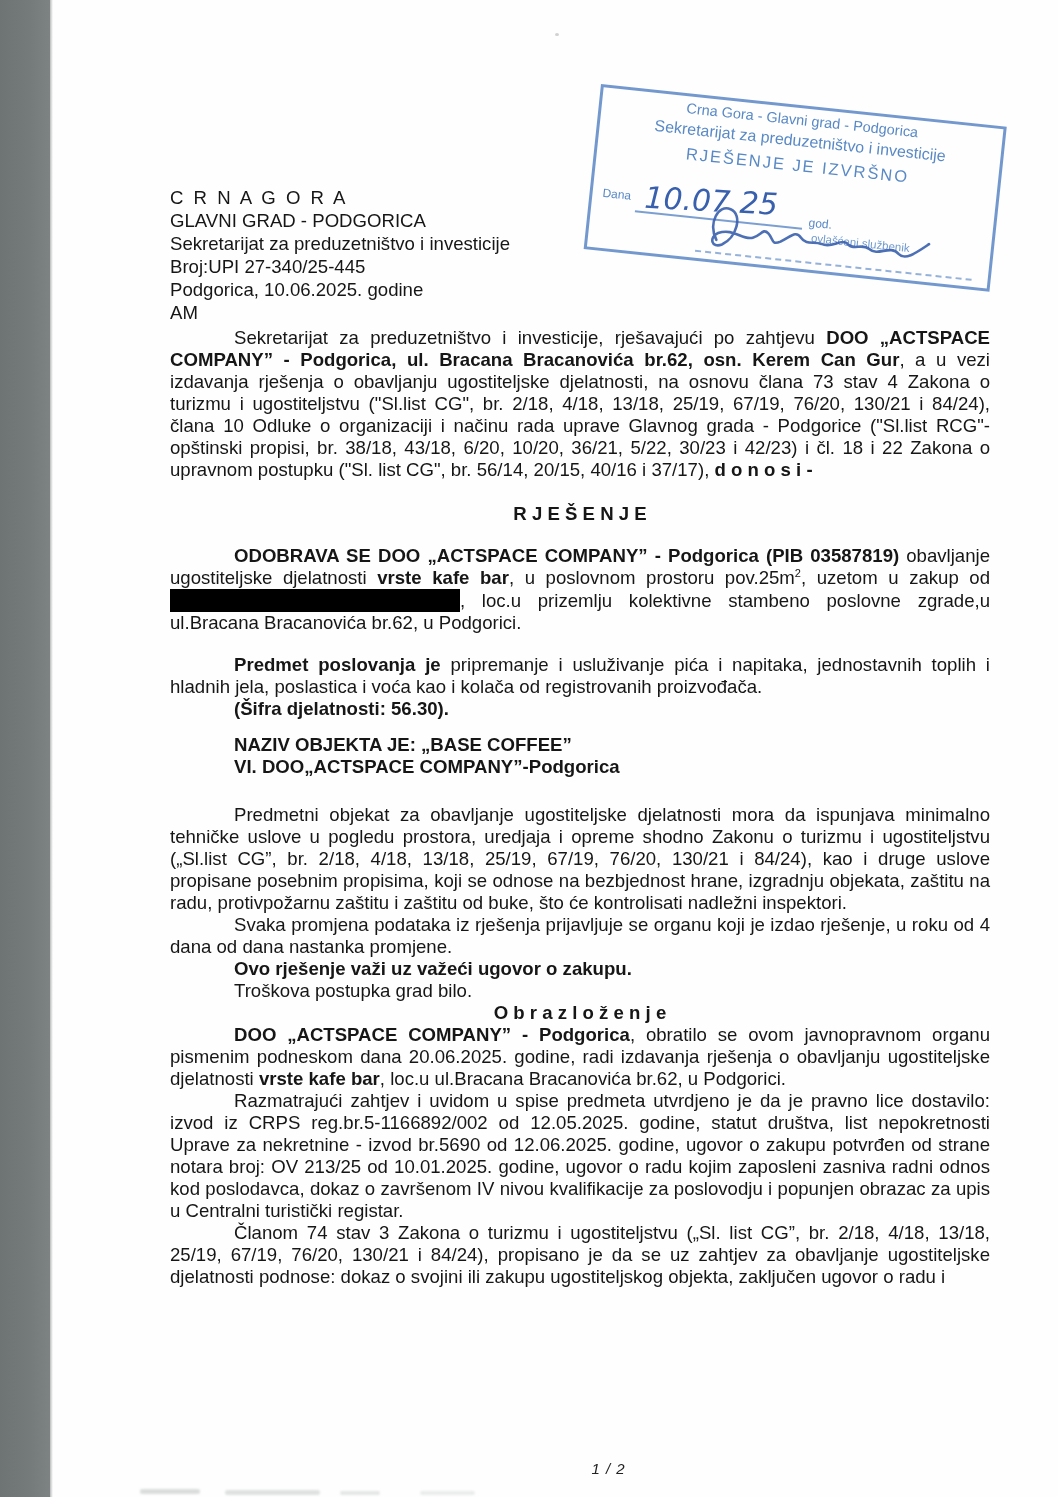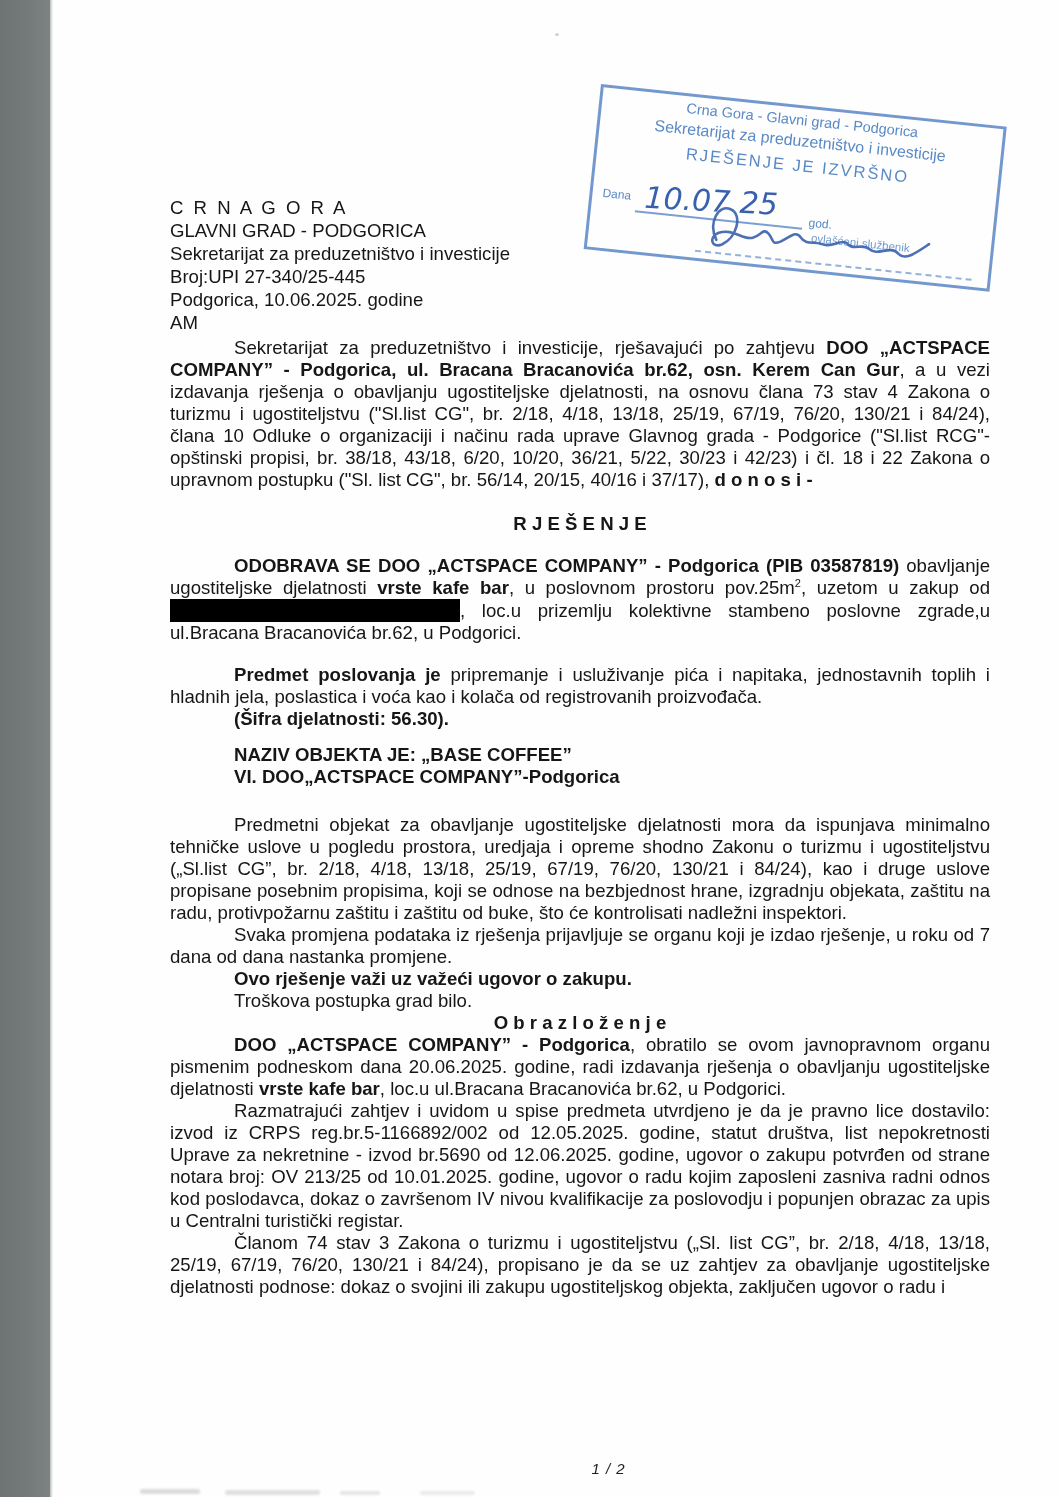--- a/index.html
+++ b/index.html
@@ -15,21 +15,21 @@
     background:linear-gradient(90deg,#6e7374 0%,#757a7b 60%,#7d8283 100%);
   }
   .scan-strip-edge{
     position:absolute;left:50px;top:0;width:3px;height:1497px;
     background:linear-gradient(90deg,#b9bcbc,#ffffff);
   }
   .page{
     position:absolute;left:53px;top:0;width:1005px;height:1497px;background:#fefefe;
   }
   .content{
-    position:absolute;left:117px;top:196px;width:820px;
+    position:absolute;left:117px;top:186px;width:820px;
     font-size:18.6px;line-height:22px;
   }
   .hdr p{margin:0;line-height:23px;}
   .hdr .spread{letter-spacing:2.5px;}
   .docbody{margin-top:3px;}
   .para{margin:0;text-align:justify;text-indent:64px;}
   .para.center{text-align:center;text-indent:0;}
   .para .b{font-weight:700;}
   .para sup{font-size:11px;line-height:0;}
   .redact{display:inline-block;background:#000;height:23px;vertical-align:-5px;}
@@ -102,21 +102,21 @@
     </div>
     <div class="docbody">
         <p class="para"><span>Sekretarijat za preduzetništvo i investicije, rješavajući po zahtjevu </span><span class="b">DOO „ACTSPACE COMPANY” - Podgorica, ul. Bracana Bracanovića br.62, osn. Kerem Can Gur</span><span>, a u vezi izdavanja rješenja o obavljanju ugostiteljske djelatnosti, na osnovu člana 73 stav 4 Zakona o turizmu i ugostiteljstvu ("Sl.list CG", br. 2/18, 4/18, 13/18, 25/19, 67/19, 76/20, 130/21 i 84/24), člana 10 Odluke o organizaciji i načinu  rada uprave Glavnog grada - Podgorice ("Sl.list RCG"- opštinski propisi, br. 38/18, 43/18, 6/20, 10/20, 36/21, 5/22, 30/23 i 42/23) i čl. 18 i 22 Zakona o upravnom postupku ("Sl. list CG", br. 56/14, 20/15, 40/16 i 37/17), </span><span class="b">d o n o s i -</span></p>
         <p class="para center" style="margin-top: 22px;"><span class="b">R J E Š E N J E</span></p>
         <p class="para" style="margin-top: 20px;"><span class="b">ODOBRAVA SE DOO „ACTSPACE COMPANY” - Podgorica (PIB 03587819)</span><span> obavljanje ugostiteljske djelatnosti </span><span class="b">vrste kafe bar</span><span>, u poslovnom prostoru pov.25m</span><sup>2</sup><span>, uzetom u zakup od </span><span class="redact" style="width: 290px;"></span><span>, loc.u prizemlju kolektivne stambeno poslovne zgrade,u ul.Bracana Bracanovića br.62, u Podgorici.</span></p>
         <p class="para" style="margin-top: 20px;"><span class="b">Predmet poslovanja je</span><span> pripremanje i usluživanje pića i napitaka, jednostavnih toplih i hladnih jela, poslastica i voća kao i kolača od registrovanih proizvođača.</span></p>
         <p class="para"><span class="b">(Šifra djelatnosti: 56.30).</span></p>
         <p class="para" style="margin-top: 14px;"><span class="b">NAZIV OBJEKTA JE: „BASE COFFEE”</span></p>
         <p class="para"><span class="b">VI. DOO„ACTSPACE COMPANY”-Podgorica</span></p>
         <p class="para" style="margin-top: 26px;"><span>Predmetni objekat za obavljanje ugostiteljske djelatnosti mora da ispunjava  minimalno tehničke uslove u pogledu prostora, uredjaja i opreme shodno Zakonu o turizmu i ugostiteljstvu („Sl.list CG”, br. 2/18, 4/18, 13/18, 25/19, 67/19, 76/20, 130/21 i 84/24), kao i druge uslove propisane posebnim propisima, koji se odnose na bezbjednost hrane, izgradnju objekata, zaštitu na radu, protivpožarnu zaštitu i zaštitu od buke, što će kontrolisati nadležni inspektori.</span></p>
-        <p class="para"><span>Svaka promjena podataka iz rješenja prijavljuje se organu koji je izdao rješenje, u roku od 7 dana od dana nastanka promjene.</span></p>
+        <p class="para"><span>Svaka promjena podataka iz rješenja prijavljuje se organu koji je izdao rješenje, u roku od 4 dana od dana nastanka promjene.</span></p>
         <p class="para"><span class="b">Ovo rješenje važi uz važeći ugovor o zakupu.</span></p>
         <p class="para"><span>Troškova postupka grad bilo.</span></p>
         <p class="para center"><span class="b">O b r a z l o ž e n j e</span></p>
         <p class="para" style=""><span class="b">DOO „ACTSPACE COMPANY” - Podgorica</span><span>, obratilo se ovom javnopravnom organu pismenim podneskom dana 20.06.2025. godine, radi izdavanja rješenja o obavljanju ugostiteljske djelatnosti </span><span class="b">vrste kafe bar</span><span>, loc.u ul.Bracana Bracanovića br.62, u Podgorici.</span></p>
         <p class="para"><span>Razmatrajući zahtjev i uvidom u spise predmeta utvrdjeno je da je pravno lice dostavilo: izvod iz CRPS reg.br.5-1166892/002 od 12.05.2025. godine, statut društva, list nepokretnosti Uprave za nekretnine - izvod br.5690 od 12.06.2025. godine, ugovor o zakupu potvrđen od strane notara broj: OV 213/25 od 10.01.2025. godine, ugovor o radu kojim zaposleni zasniva radni odnos kod poslodavca, dokaz o završenom IV nivou kvalifikacije za poslovodju i popunjen obrazac za upis u Centralni turistički registar.</span></p>
         <p class="para"><span>Članom 74 stav 3 Zakona o turizmu i ugostiteljstvu („Sl. list CG”, br. 2/18, 4/18, 13/18, 25/19, 67/19, 76/20, 130/21 i 84/24), propisano je da se uz zahtjev za obavljanje ugostiteljske djelatnosti podnose: dokaz o svojini ili zakupu ugostiteljskog objekta, zaključen ugovor o radu i</span></p>
       </div>
   </div>
 
   <div class="footer">1 / 2</div>

